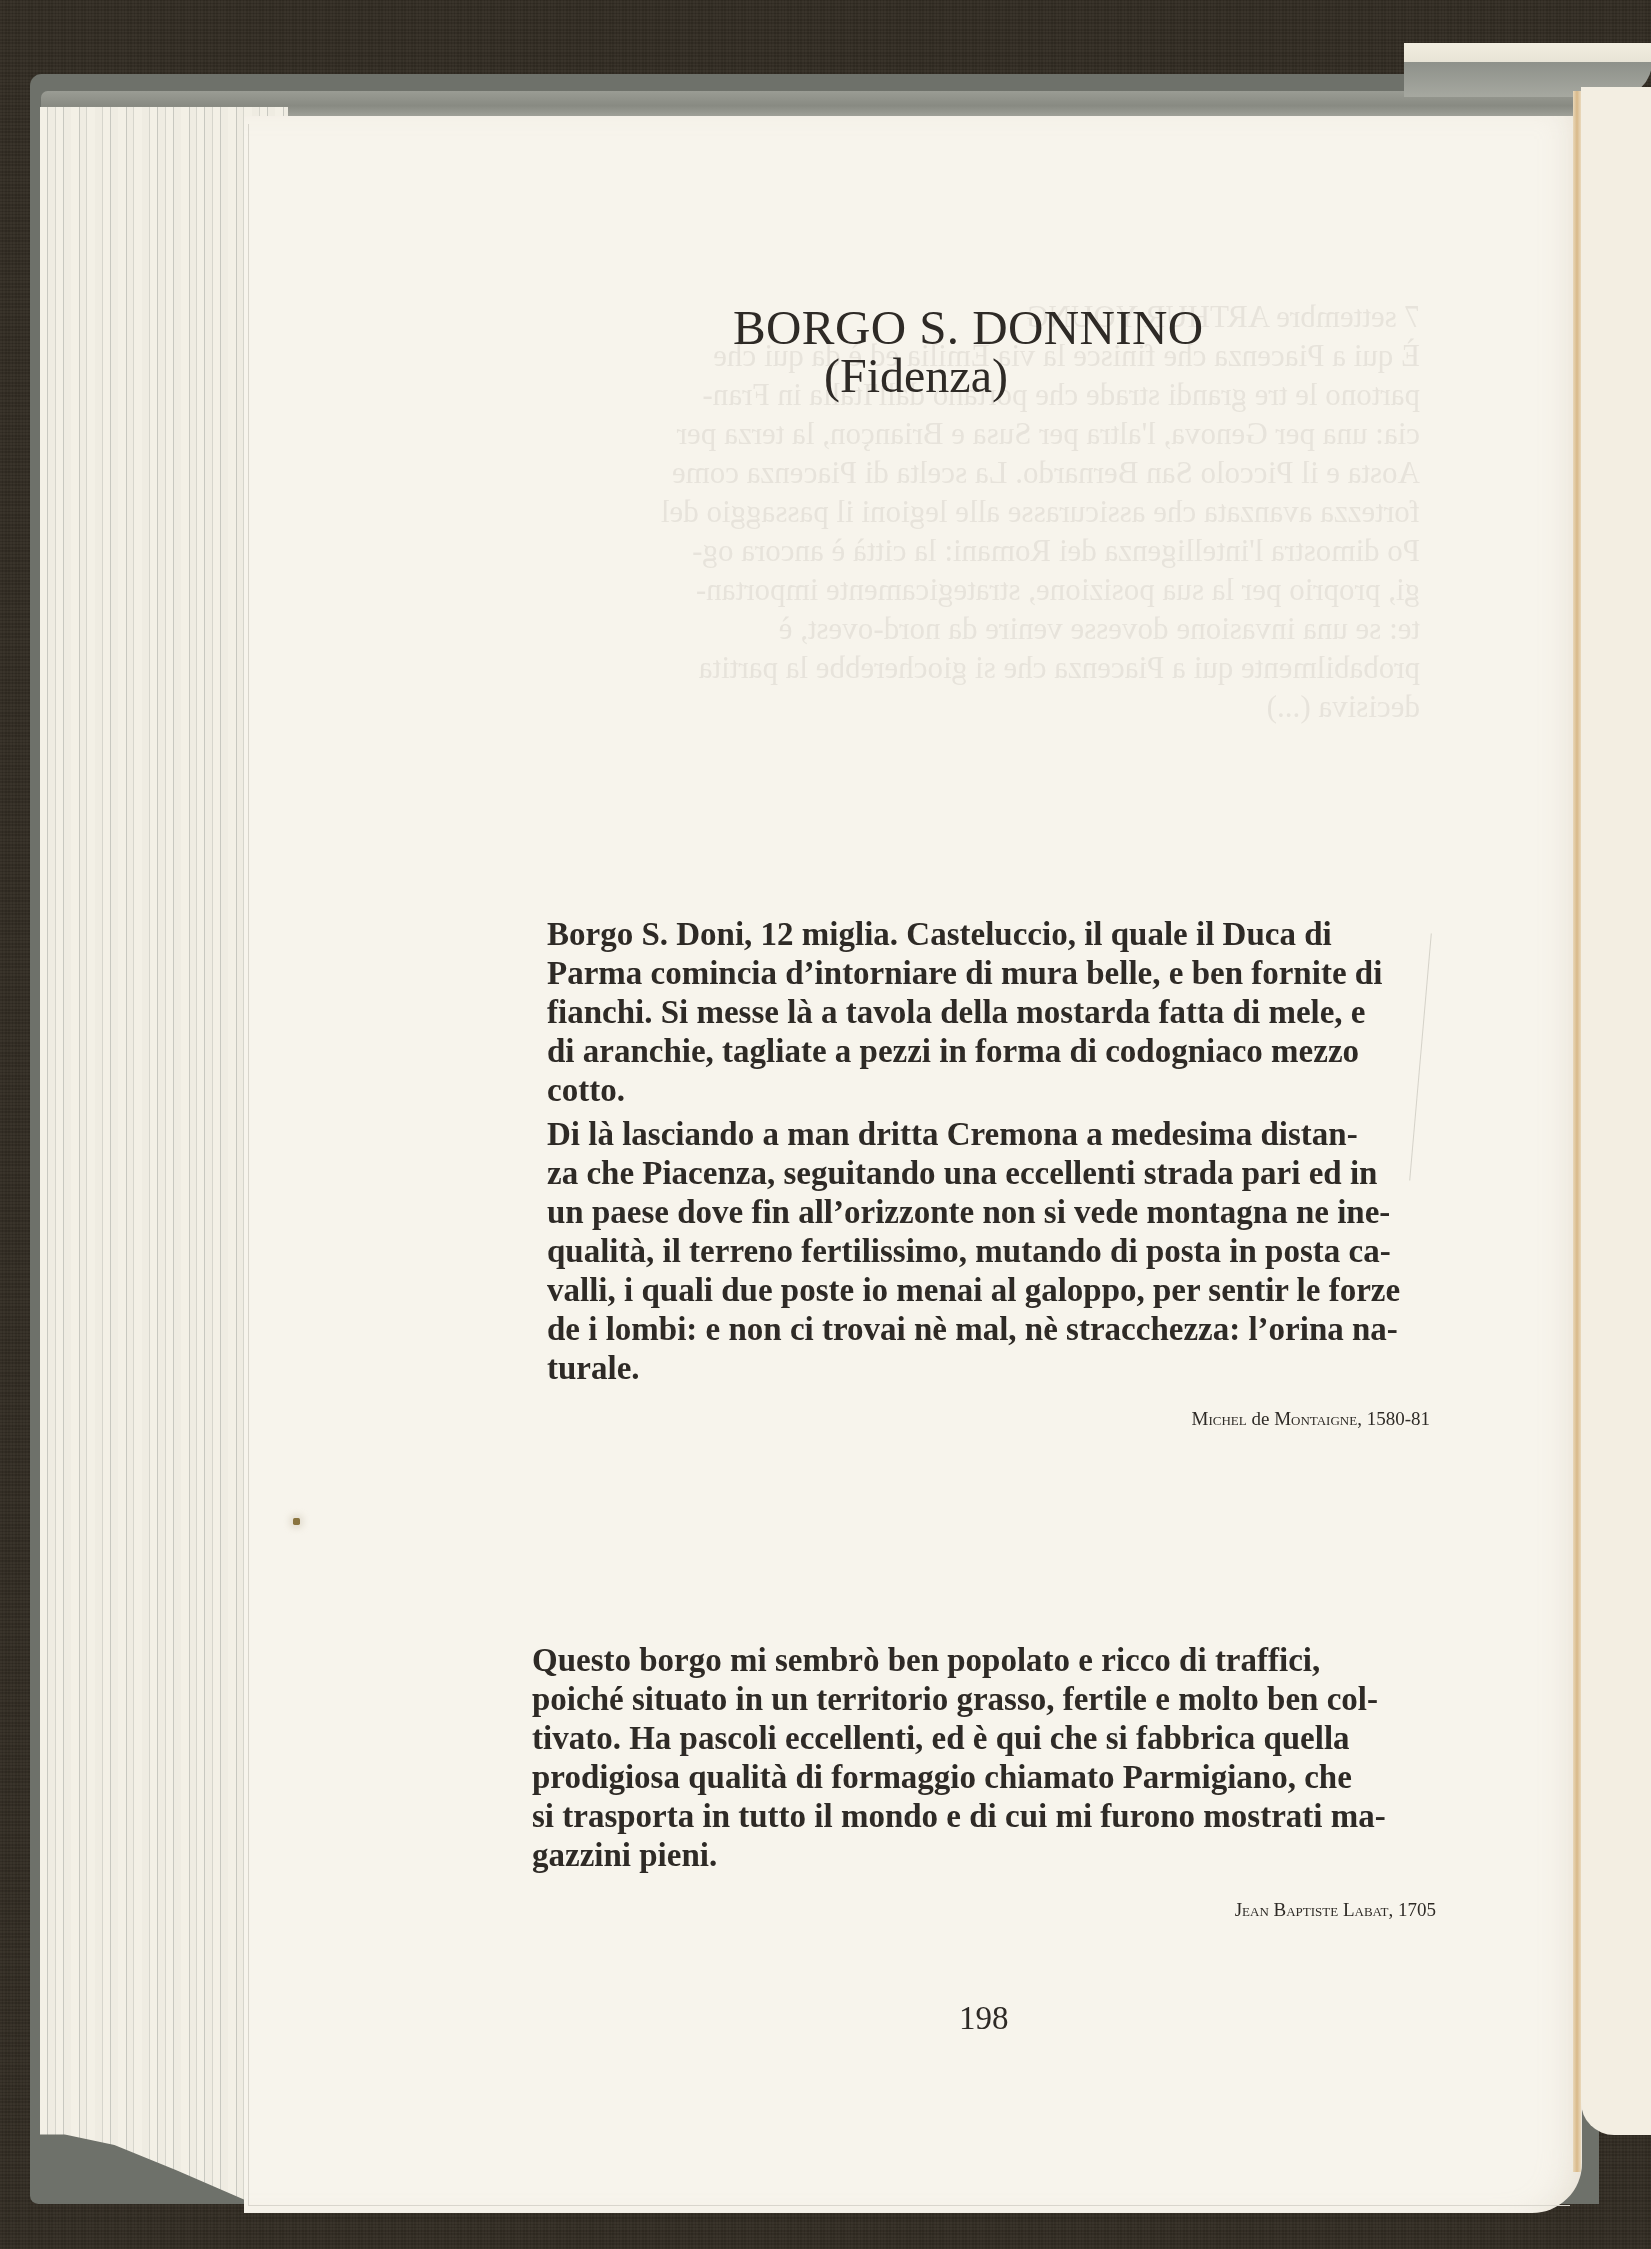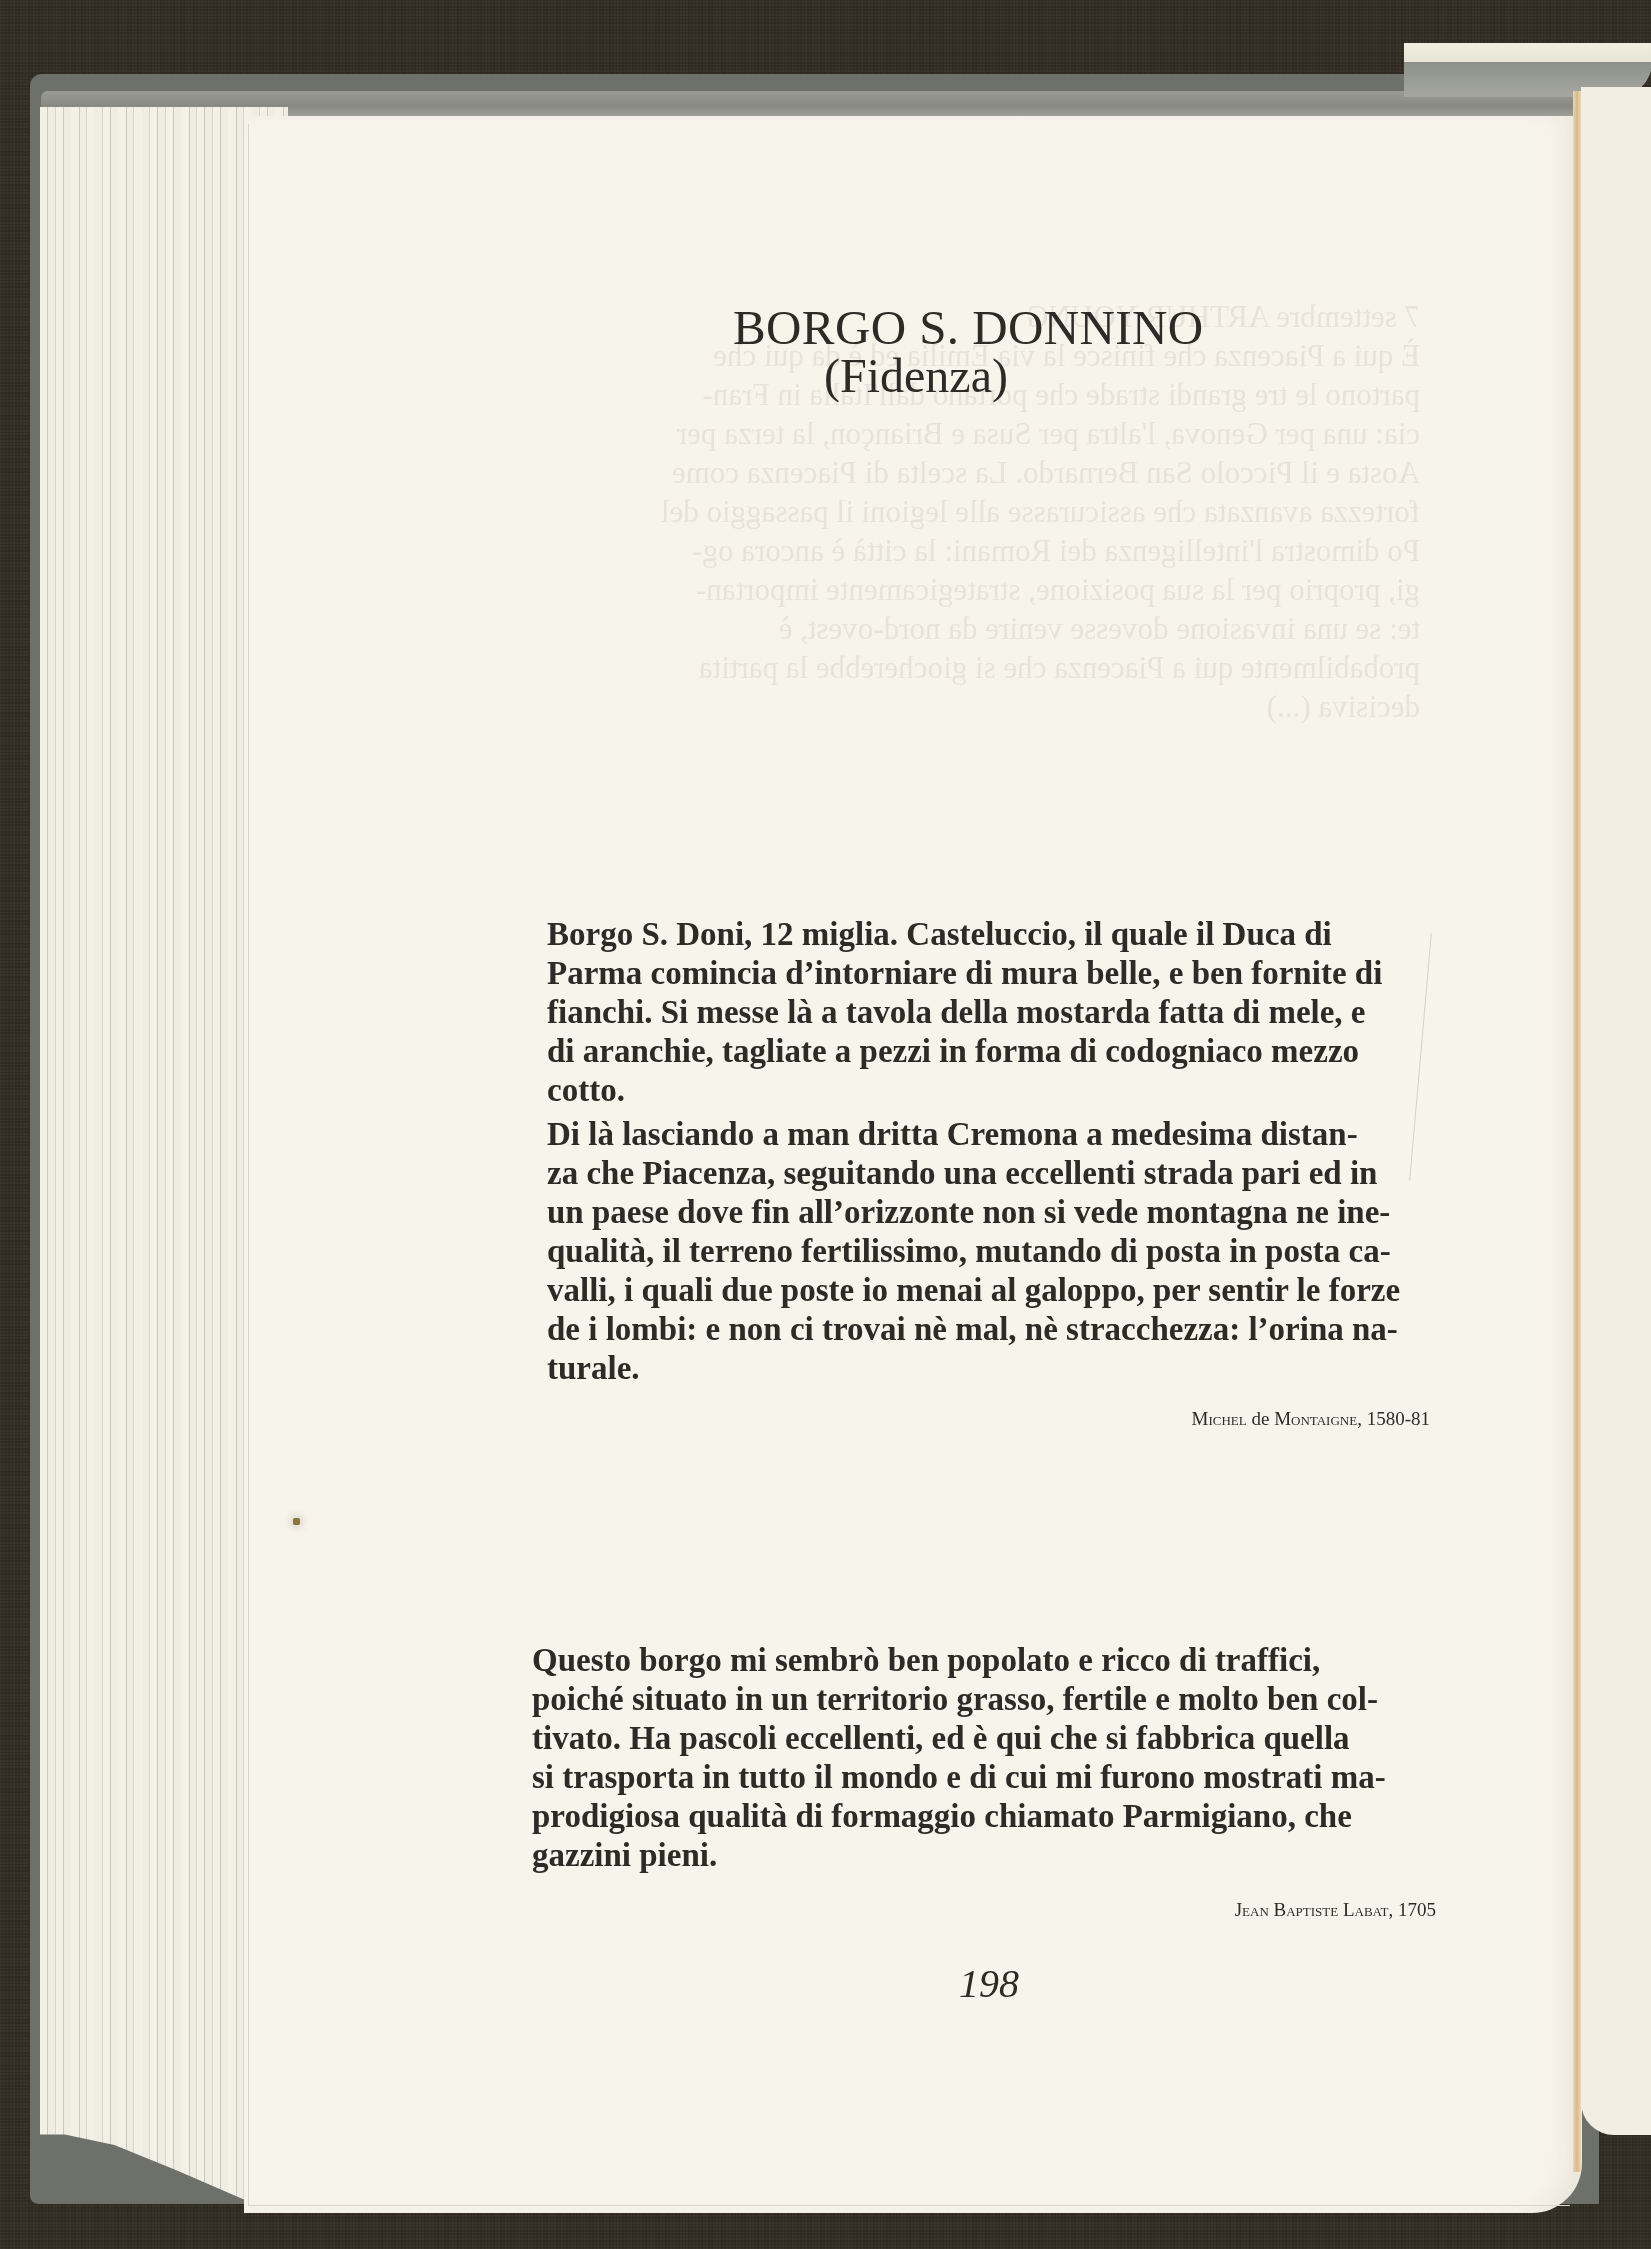--- a/index.html
+++ b/index.html
@@ -139,23 +139,22 @@
     }
     .quote2 {
       left: 507px; top: 1641px;
       width: 933px;
     }
     .attr2 {
       right: 215px; top: 1899px;
     }
     .page-number {
       position: absolute;
-      left: 959px; top: 1960px;
-      font-size: 40px;
-      font-style: italic;
+      left: 959px; top: 2000px;
+      font-size: 33px;
     }
     .line { display: block; }
 
     
     .showthrough {
       position: absolute;
       left: 495px; top: 297px;
       width: 925px;
       color: rgba(120,115,105,0.13);
       font-size: 31px;
@@ -235,22 +234,22 @@
     <span>Michel</span>
     <span class="de">de</span>
     <span>Montaigne</span><span>, </span><span>1580-81</span>
   </div>
 
   <div class="quote quote2">
     <p>
       <span class="line">Questo borgo mi sembrò ben popolato e ricco di traffici,</span>
       <span class="line">poiché situato in un territorio grasso, fertile e molto ben col-</span>
       <span class="line">tivato. Ha pascoli eccellenti, ed è qui che si fabbrica quella</span>
+      <span class="line">prodigiosa qualità di formaggio chiamato Parmigiano, che</span>
       <span class="line">si trasporta in tutto il mondo e di cui mi furono mostrati ma-</span>
-      <span class="line">prodigiosa qualità di formaggio chiamato Parmigiano, che</span>
       <span class="line">gazzini pieni.</span>
     </p>
   </div>
 
   <div class="attribution attr2">
     <span>Jean Baptiste Labat</span><span>, </span><span>1705</span>
   </div>
 
   <div class="page-number">198</div>
 

